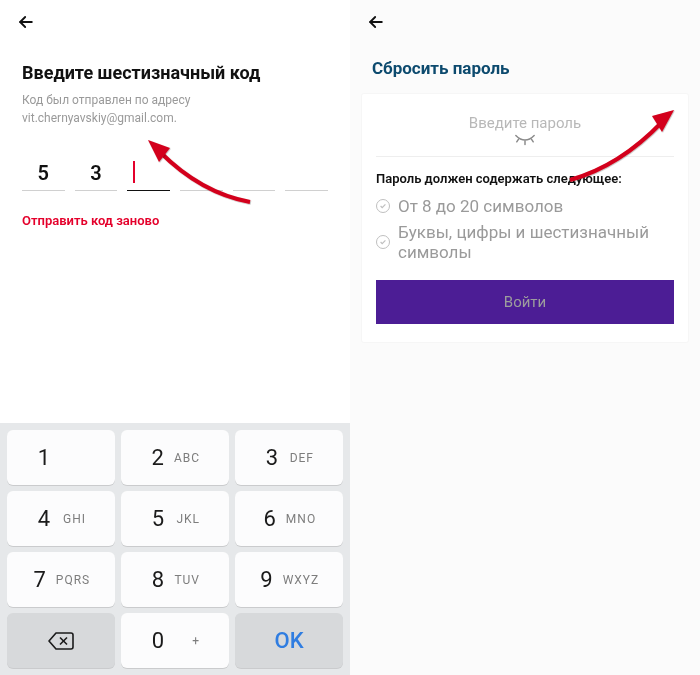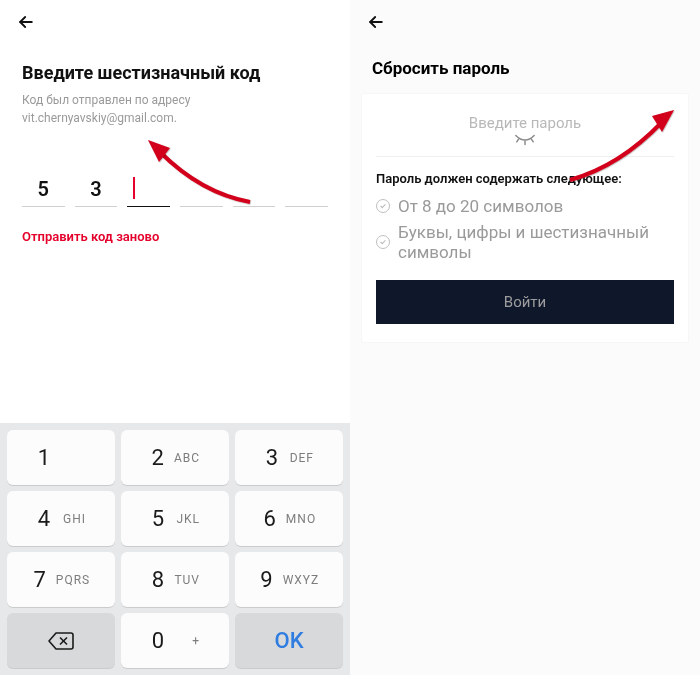--- a/index.html
+++ b/index.html
@@ -12,21 +12,21 @@
     position: relative;
   }
   .container { display: flex; width: 700px; height: 675px; }
   .pane { width: 350px; height: 675px; position: relative; background: #fff; }
   .pane-right { background: #fbfbfb; }
   .topbar { height: 44px; display: flex; align-items: center; padding: 0 14px; }
   .back { width: 24px; height: 24px; display:flex; align-items:center; justify-content:center; cursor:pointer; }
   .topbar-title { flex:1; text-align:center; font-size:16px; font-weight:600; color:#111; margin-left:-24px; }
   .content { padding: 18px 22px 0 22px; }
   .h1 { font-size:18px; font-weight:700; color:#111; margin-bottom:8px; }
-  .sub { font-size:12px; color:#9a9a9a; line-height:1.5; margin-bottom:44px; }
+  .sub { font-size:12px; color:#9a9a9a; line-height:1.5; margin-bottom:28px; }
   .code-row { display:flex; gap:10px; margin-bottom:22px; }
   .code-cell {
     flex:1; height:36px; border-bottom:1.5px solid #d0d0d0;
     display:flex; align-items:center; justify-content:center;
     font-size:20px; font-weight:600; color:#111; position:relative;
   }
   .code-cell.active { border-bottom-color:#111; }
   .caret {
     width:1.5px; height:22px; background:#e4002b;
     position:absolute; left:6px; top:6px;
@@ -46,25 +46,25 @@
   .password-placeholder { flex:1; color:#b8b8b8; font-size:15px; }
   .eye { width:22px; height:14px; color:#8a8a8a; }
   .rules-title { font-size:13px; font-weight:600; color:#111; margin-bottom:10px; }
   .rule { display:flex; align-items:center; gap:8px; font-size:17px; color:#9a9a9a; margin-bottom:6px; }
   .check-circle {
     width:14px; height:14px; border:1.3px solid #bfbfbf; border-radius:50%;
     display:inline-flex; align-items:center; justify-content:center; flex-shrink:0;
   }
   .check-circle svg { width:8px; height:8px; stroke:#bfbfbf; }
   .login-btn {
-    margin-top:18px; height:44px; background:#0f172a; color:#9d9d9d;
+    margin-top:18px; height:44px; background:#4c1d95; color:#9d9d9d;
     font-size:15px; display:flex; align-items:center; justify-content:center;
     cursor:not-allowed;
   }
-  .right-h1 { font-size:17px; font-weight:700; color:#000000; padding: 14px 22px 10px 22px; }
+  .right-h1 { font-size:17px; font-weight:700; color:#0c4a6e; padding: 14px 22px 10px 22px; }
 
   
   .keypad {
     position:absolute; bottom:0; left:0; width:350px;
     background:#e6e8ea; padding:4px;
   }
   .krow { display:flex; }
   .key {
     flex:1; margin:3px; height:55px; background:#fcfcfd;
     border-radius:6px; display:flex; align-items:center; justify-content:center;

